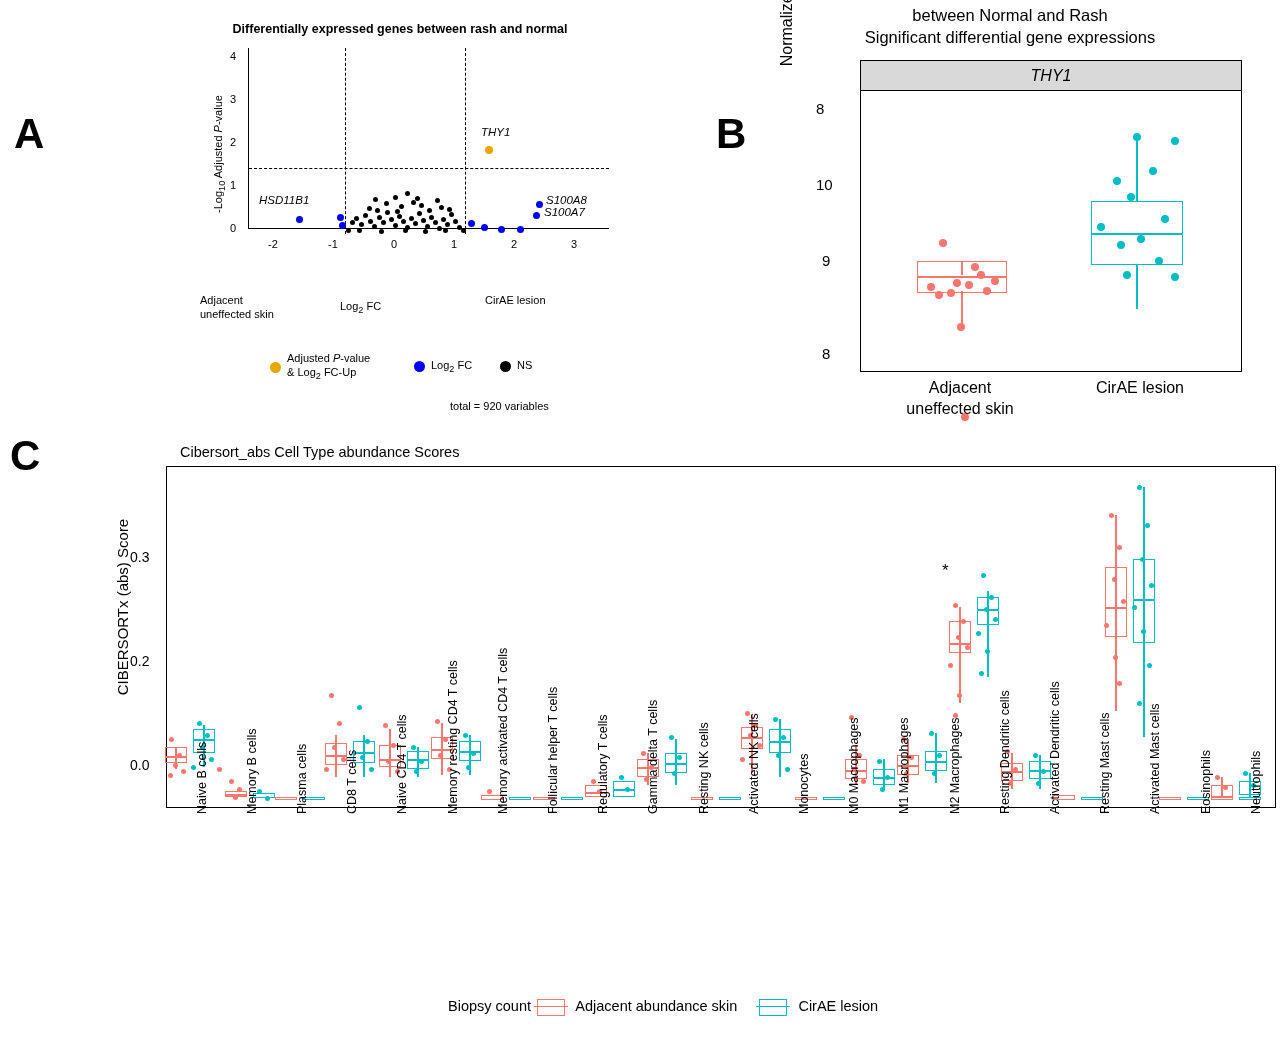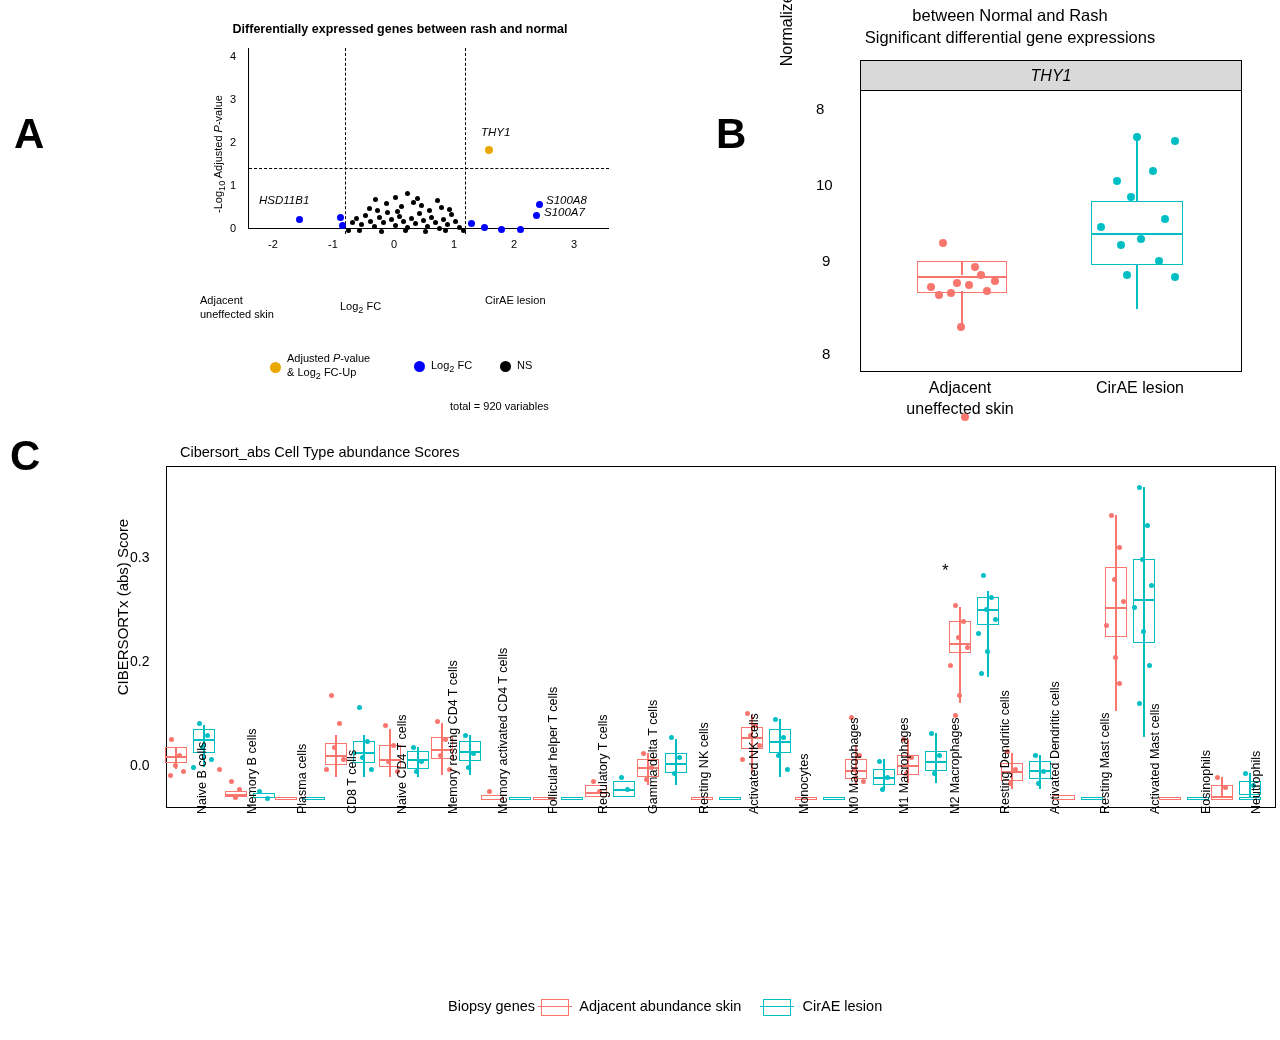--- a/index.html
+++ b/index.html
@@ -499,19 +499,19 @@
   <div class="cat-label" style="left:879px; top:382px;">M1 Macrophages</div>
   <div class="cat-label" style="left:930px; top:382px;">M2 Macrophages</div>
   <div class="cat-label" style="left:980px; top:382px;">Resting Dendritic cells</div>
   <div class="cat-label" style="left:1030px; top:382px;">Activated Dendritic cells</div>
   <div class="cat-label" style="left:1080px; top:382px;">Resting Mast cells</div>
   <div class="cat-label" style="left:1130px; top:382px;">Activated Mast cells</div>
   <div class="cat-label" style="left:1181px; top:382px;">Eosinophils</div>
   <div class="cat-label" style="left:1231px; top:382px;">Neutrophils</div>
 
   <div class="clegend">
-    <span>Biopsy genes</span>
+    <span>Biopsy count</span>
     <span class="lg-box" style="color:#f8766d; border-color:#f8766d;"></span>
     <span>Adjacent abundance skin</span>
     <span class="lg-box" style="color:#00bfc4; border-color:#00bfc4; margin-left:18px;"></span>
     <span>CirAE lesion</span>
   </div>
 </div>
 
 </body></html>

